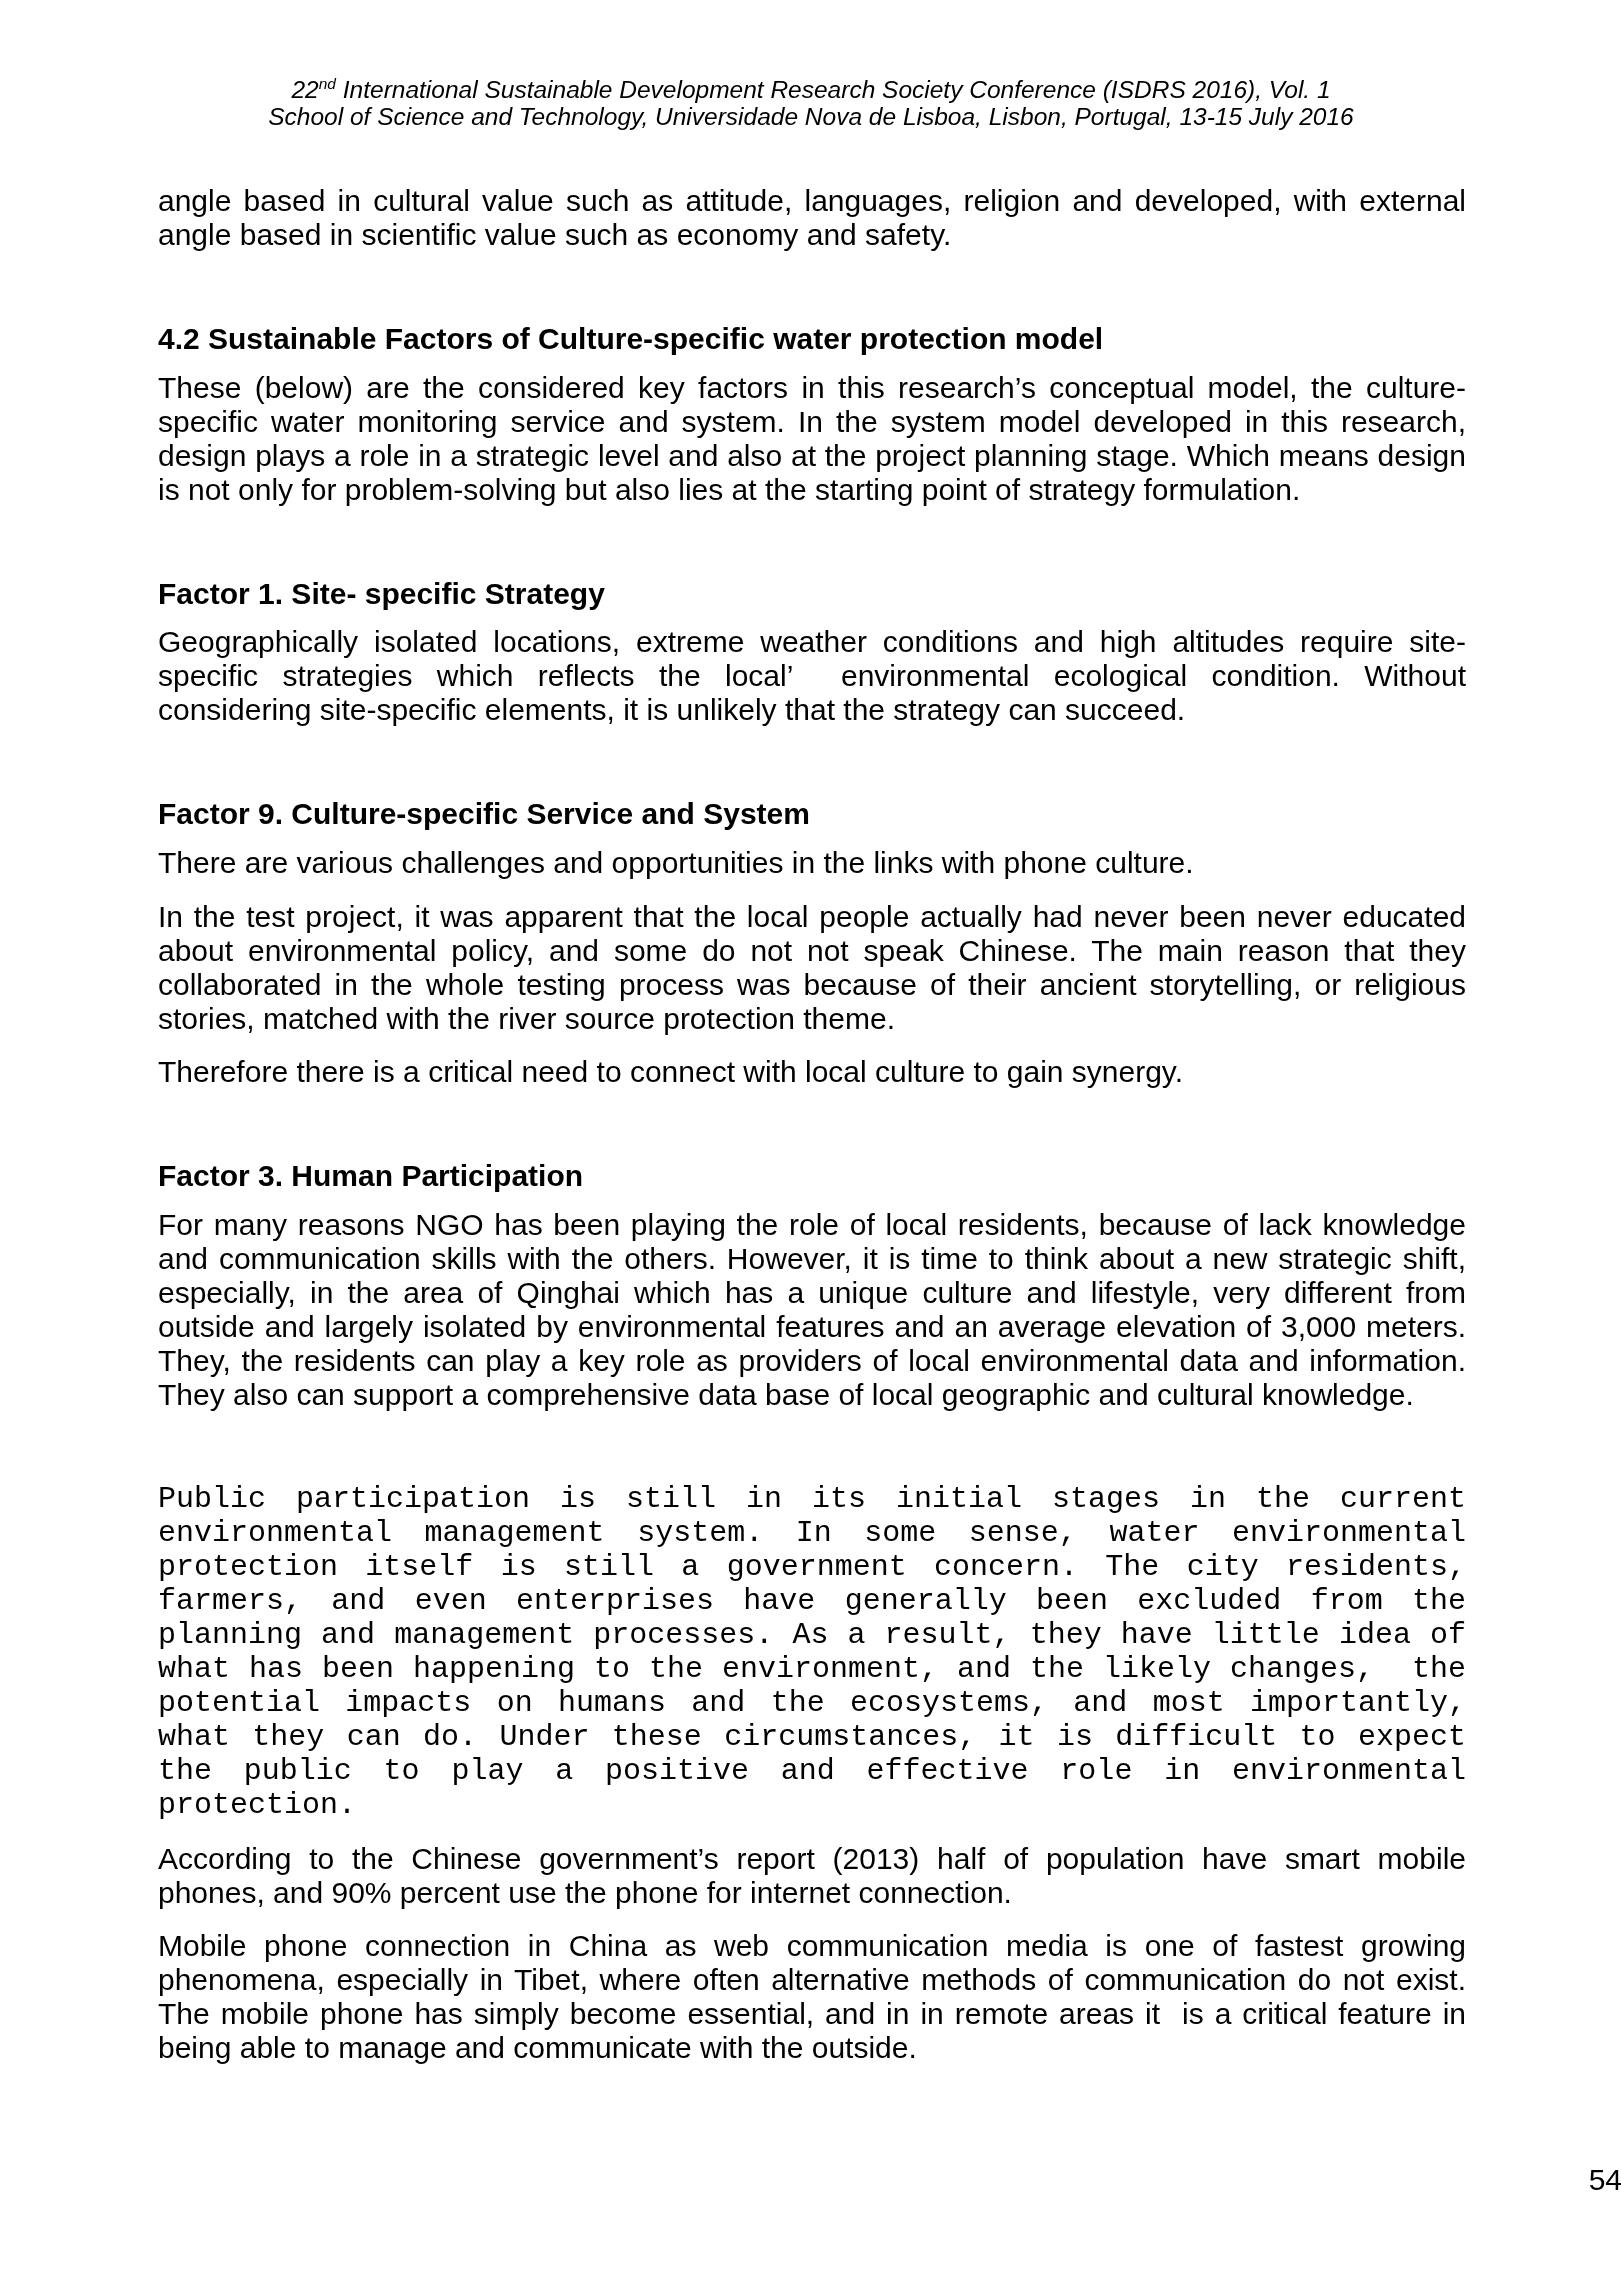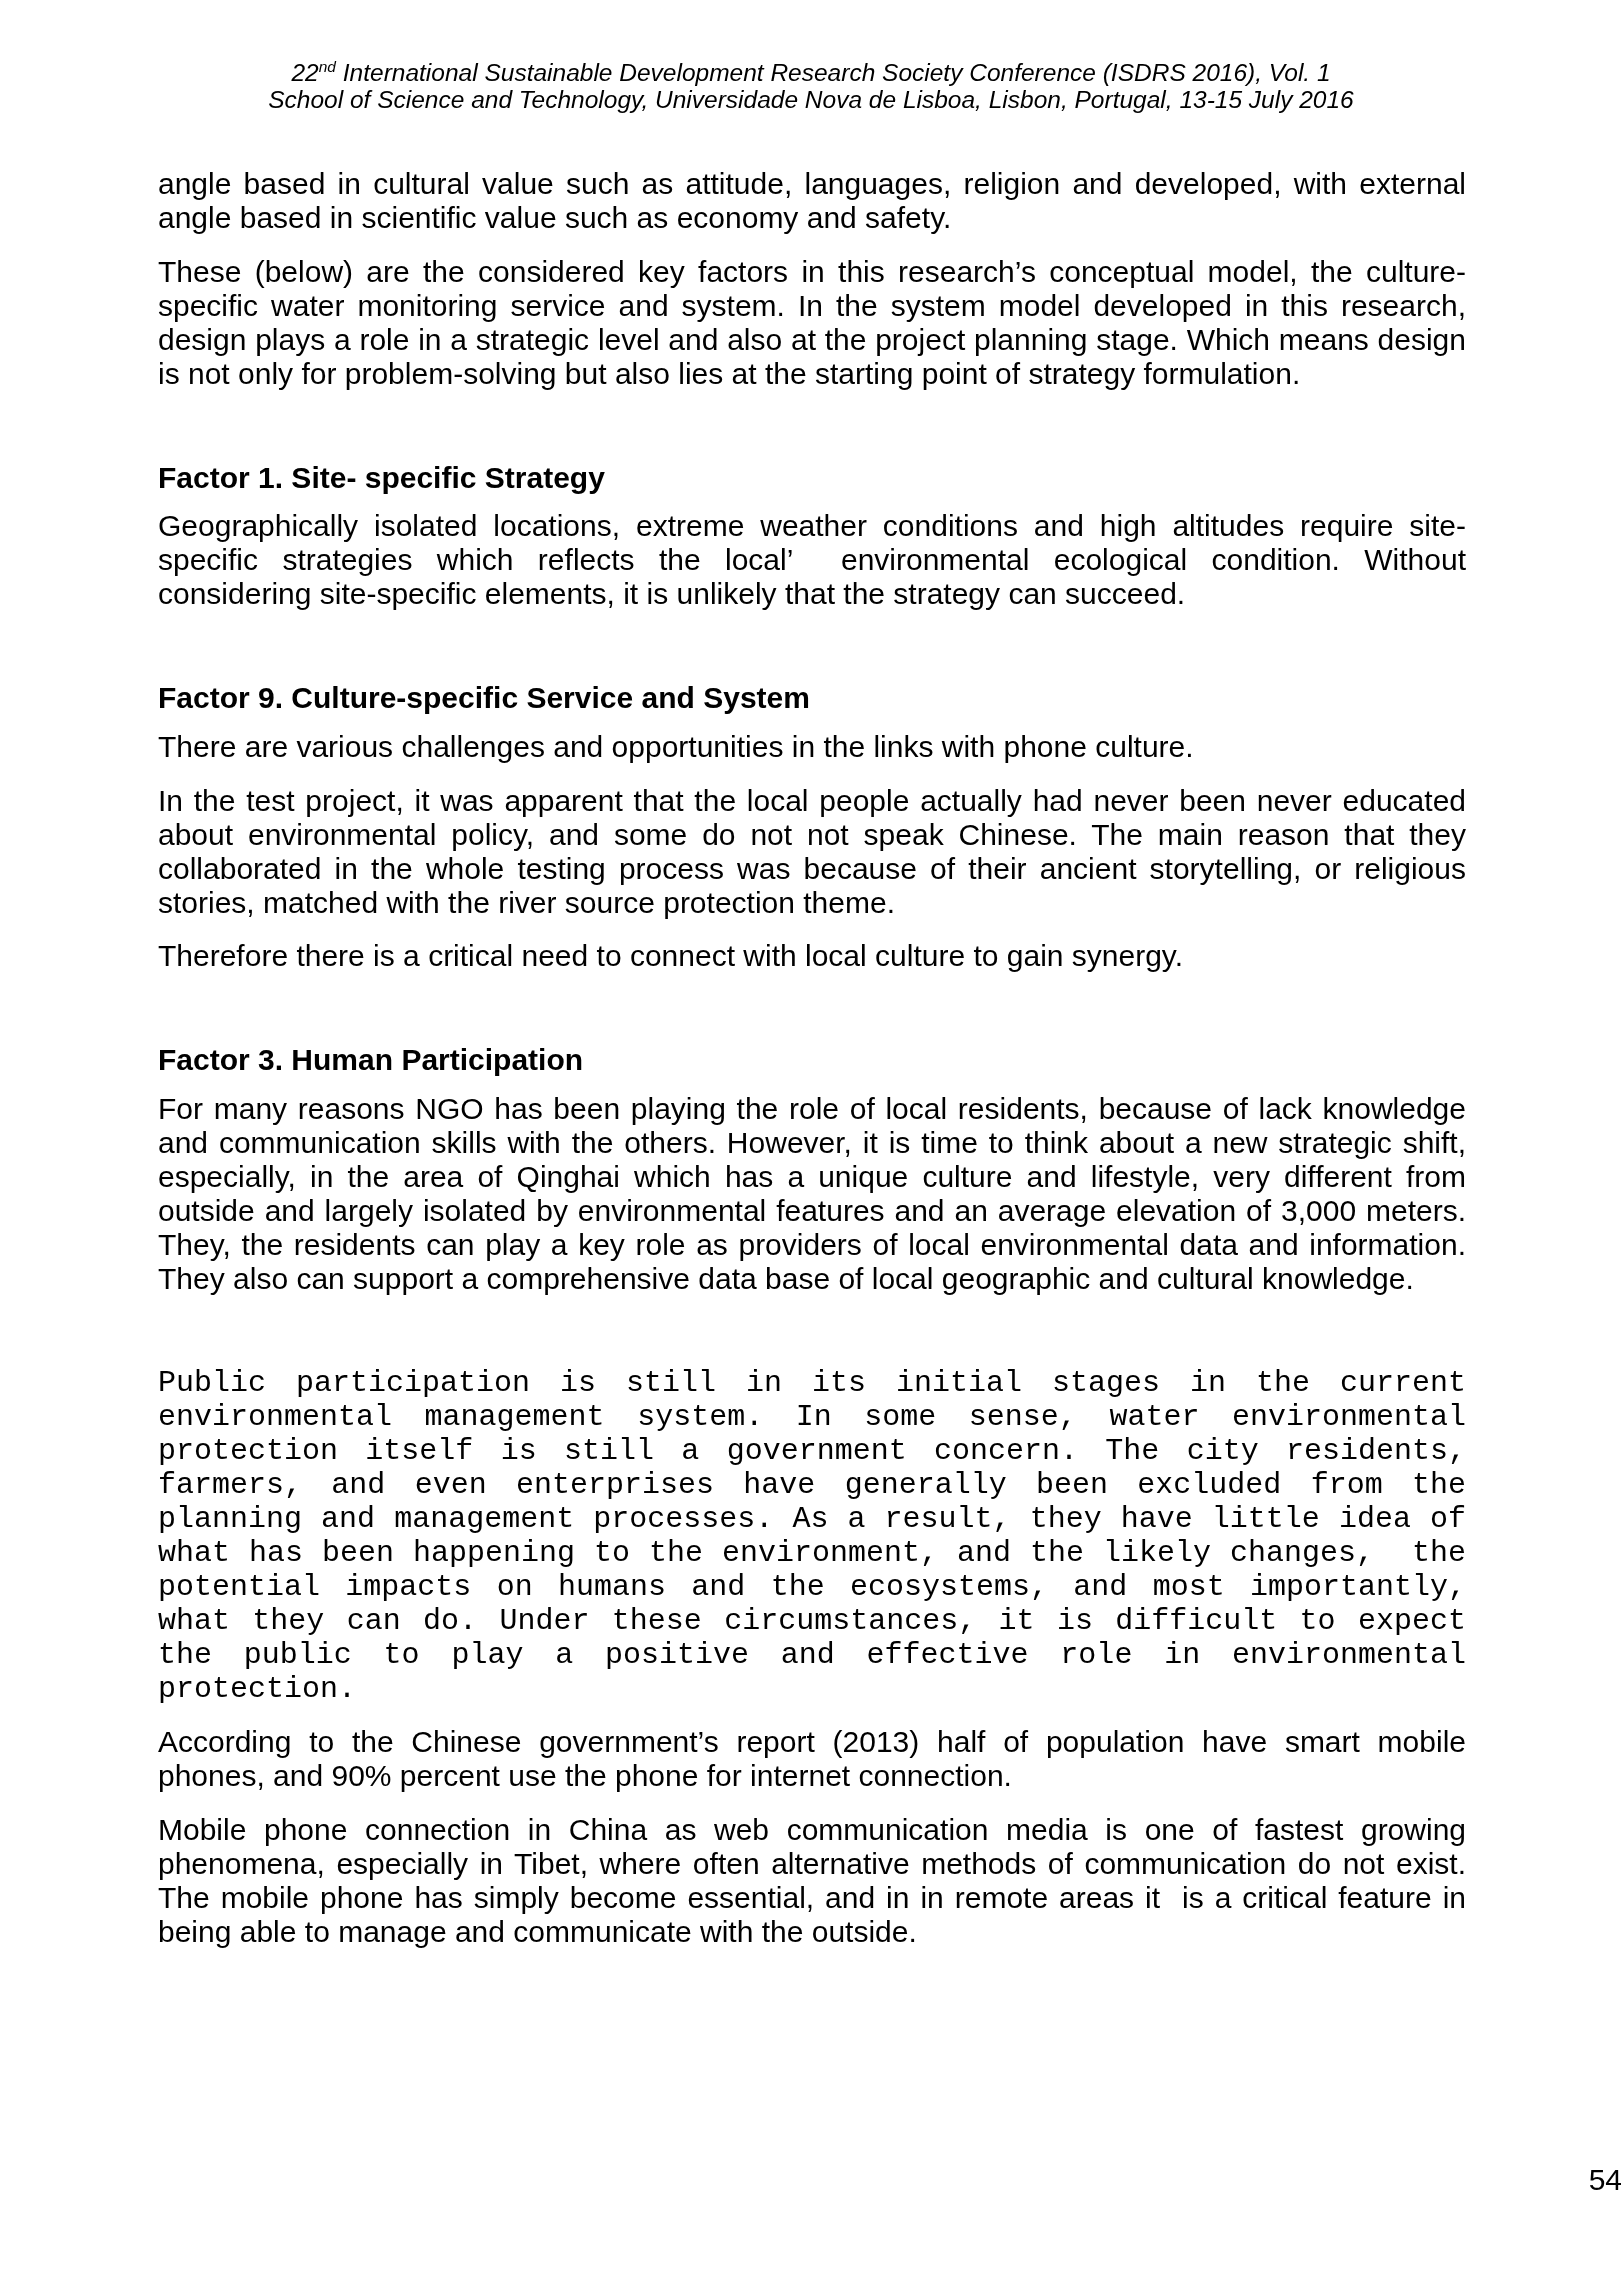--- a/index.html
+++ b/index.html
@@ -10,21 +10,21 @@
   .page {
     position: relative;
     width: 1622px;
     height: 2295px;
     background: #ffffff;
     color: #000000;
     font-family: "Liberation Sans", sans-serif;
     overflow: hidden;
   }
   .doc-header {
-    padding-top: 59px;
+    padding-top: 76px;
     text-align: center;
     font-style: italic;
     font-size: 24.5px;
     line-height: 27px;
   }
   .doc-header sup {
     font-size: 15.5px;
     line-height: 0;
     vertical-align: super;
   }
@@ -67,20 +67,21 @@
 
   <header class="doc-header">
     <div><span>22</span><sup>nd</sup><span> International Sustainable Development Research Society Conference (ISDRS 2016), Vol. 1</span></div>
     <div>School of Science and Technology, Universidade Nova de Lisboa, Lisbon, Portugal, 13-15 July 2016</div>
   </header>
 
   <main class="doc-body">
 
     <p class="para">angle based in cultural value such as attitude, languages, religion and developed, with external angle based in scientific value such as economy and safety.</p>
 
+    <h2 class="heading">4.2 Sustainable Factors of Culture-specific water protection model</h2>
     <p class="para">These (below) are the considered key factors in this research’s conceptual model, the culture-specific water monitoring service and system. In the system model developed in this research, design plays a role in a strategic level and also at the project planning stage. Which means design is not only for problem-solving but also lies at the starting point of strategy formulation.</p>
 
     <h3 class="heading">Factor 1. Site- specific Strategy</h3>
     <p class="para">Geographically isolated locations, extreme weather conditions and high altitudes require site-specific strategies which reflects the local’  environmental ecological condition. Without considering site-specific elements, it is unlikely that the strategy can succeed.</p>
 
     <h3 class="heading">Factor 9. Culture-specific Service and System</h3>
     <p class="para">There are various challenges and opportunities in the links with phone culture.</p>
     <p class="para">In the test project, it was apparent that the local people actually had never been never educated about environmental policy, and some do not not speak Chinese. The main reason that they collaborated in the whole testing process was because of their ancient storytelling, or religious stories, matched with the river source protection theme.</p>
     <p class="para">Therefore there is a critical need to connect with local culture to gain synergy.</p>
 

